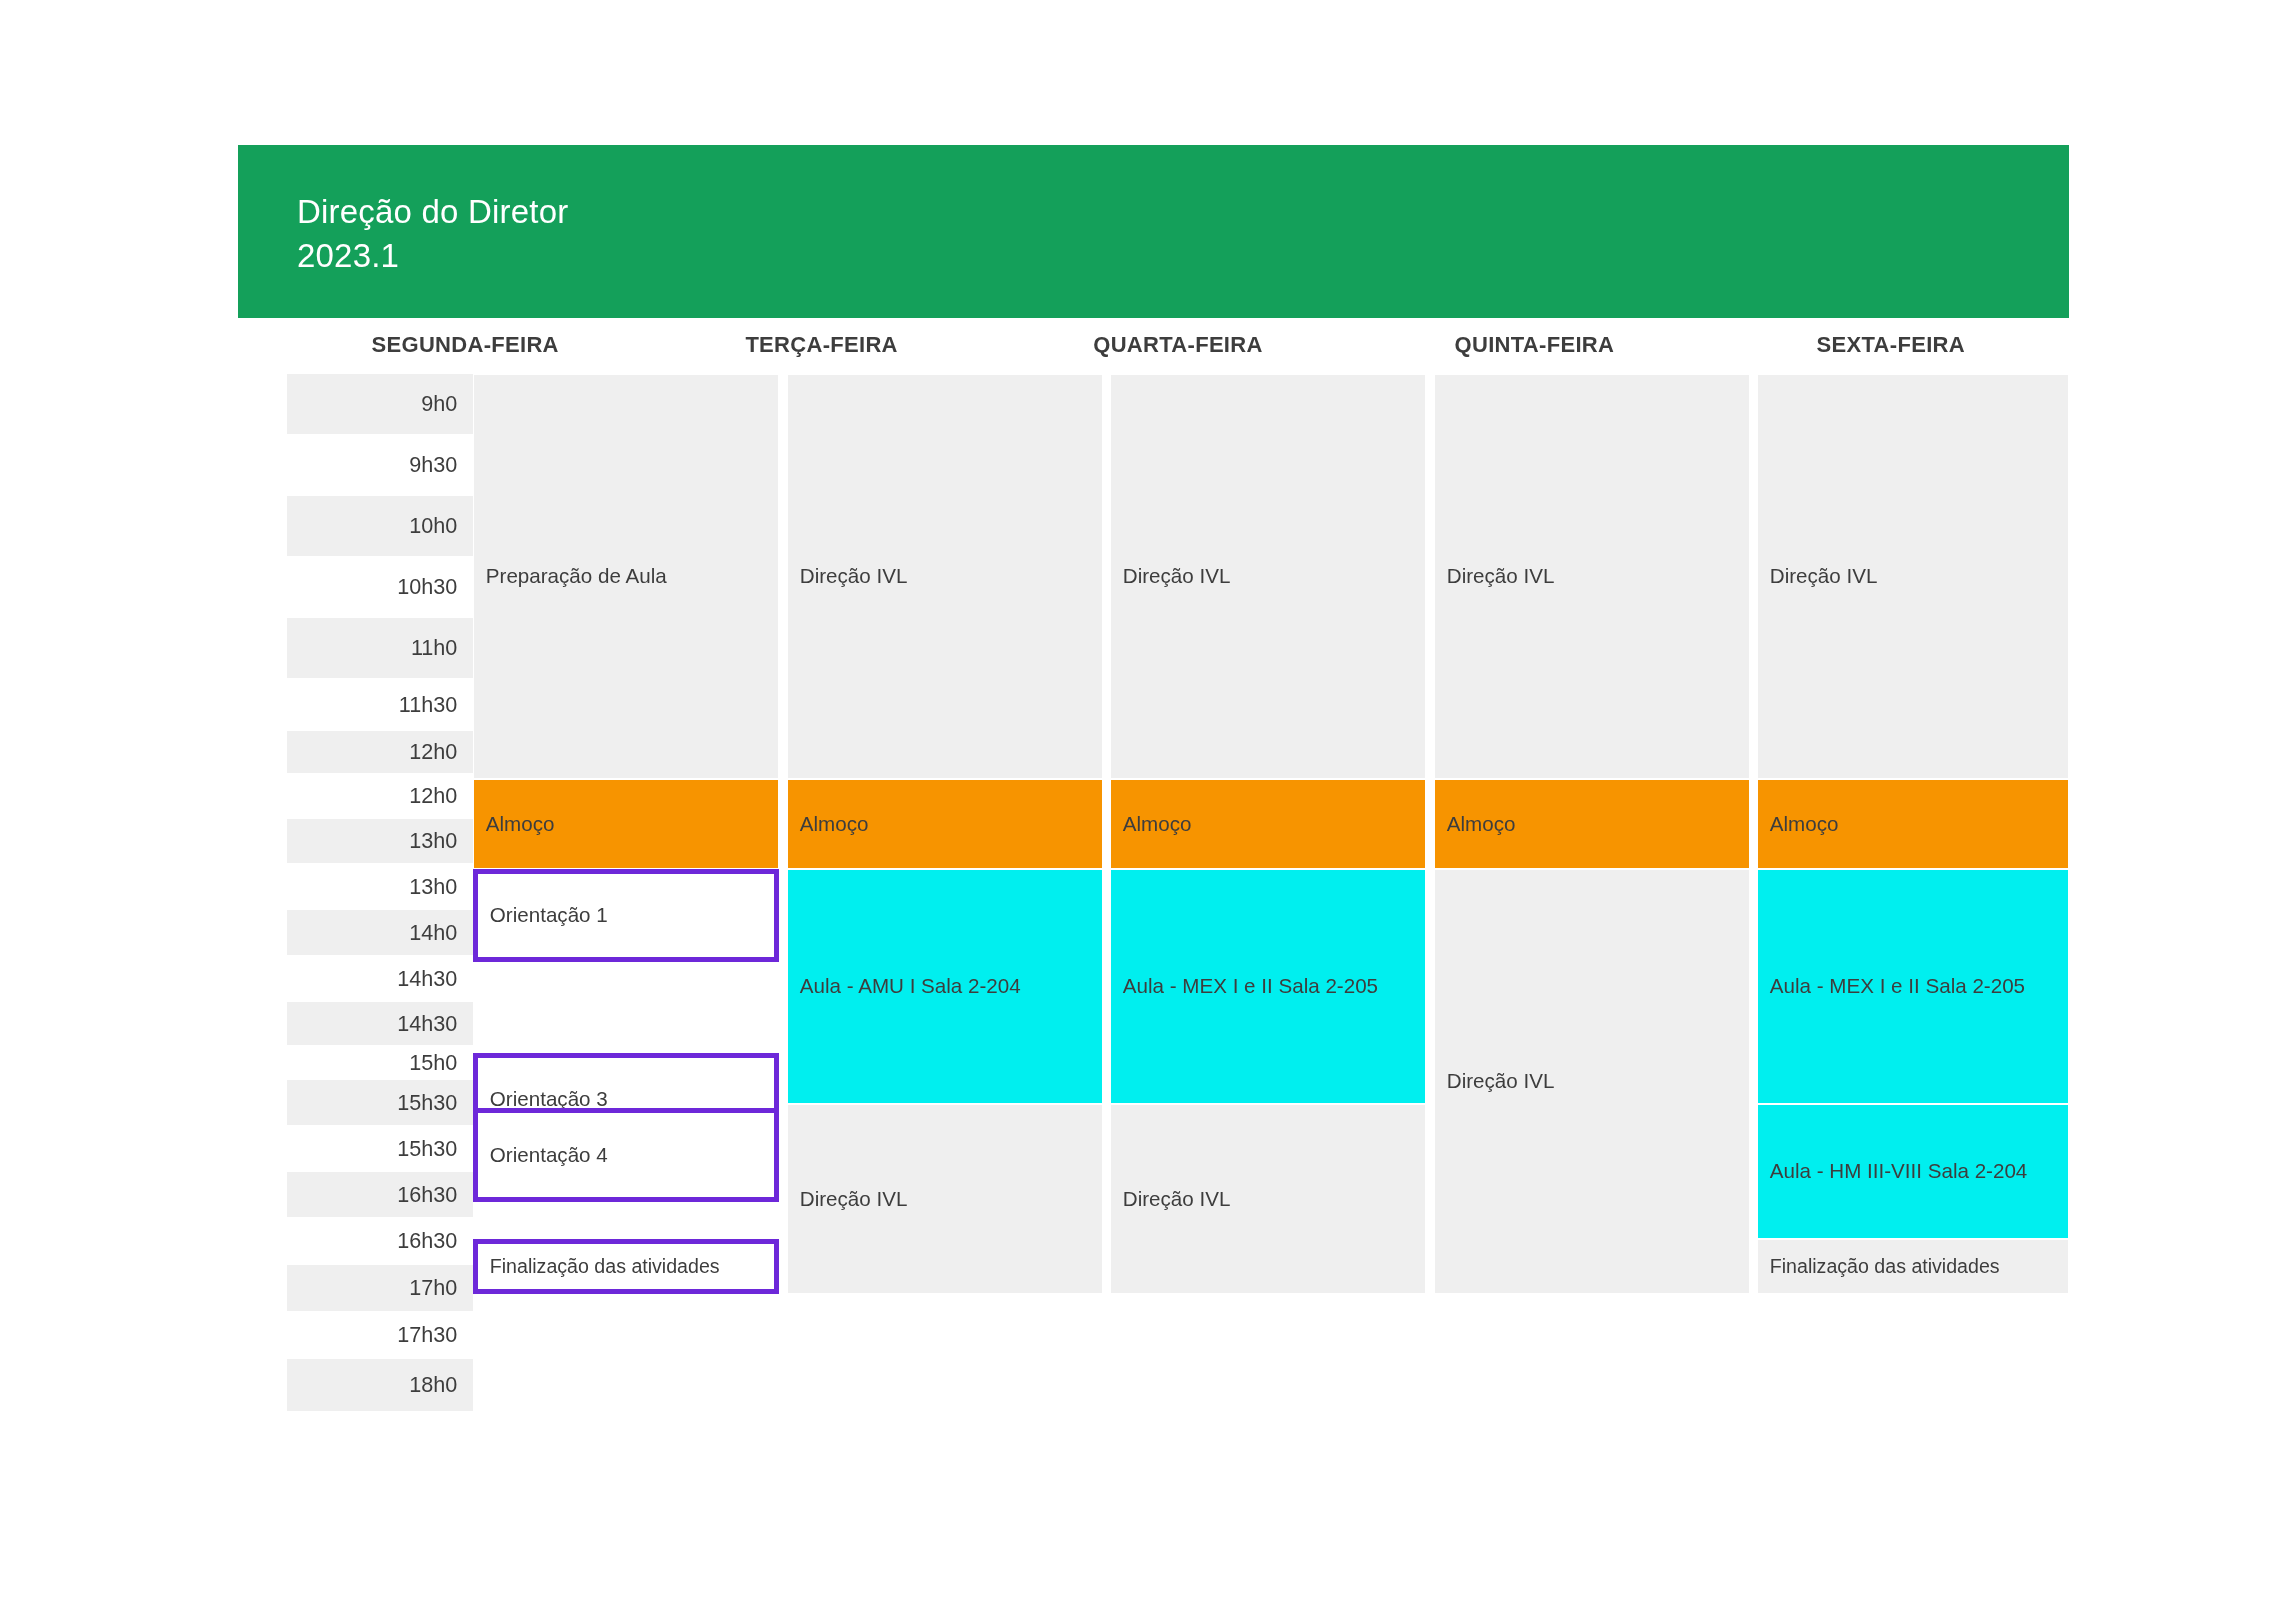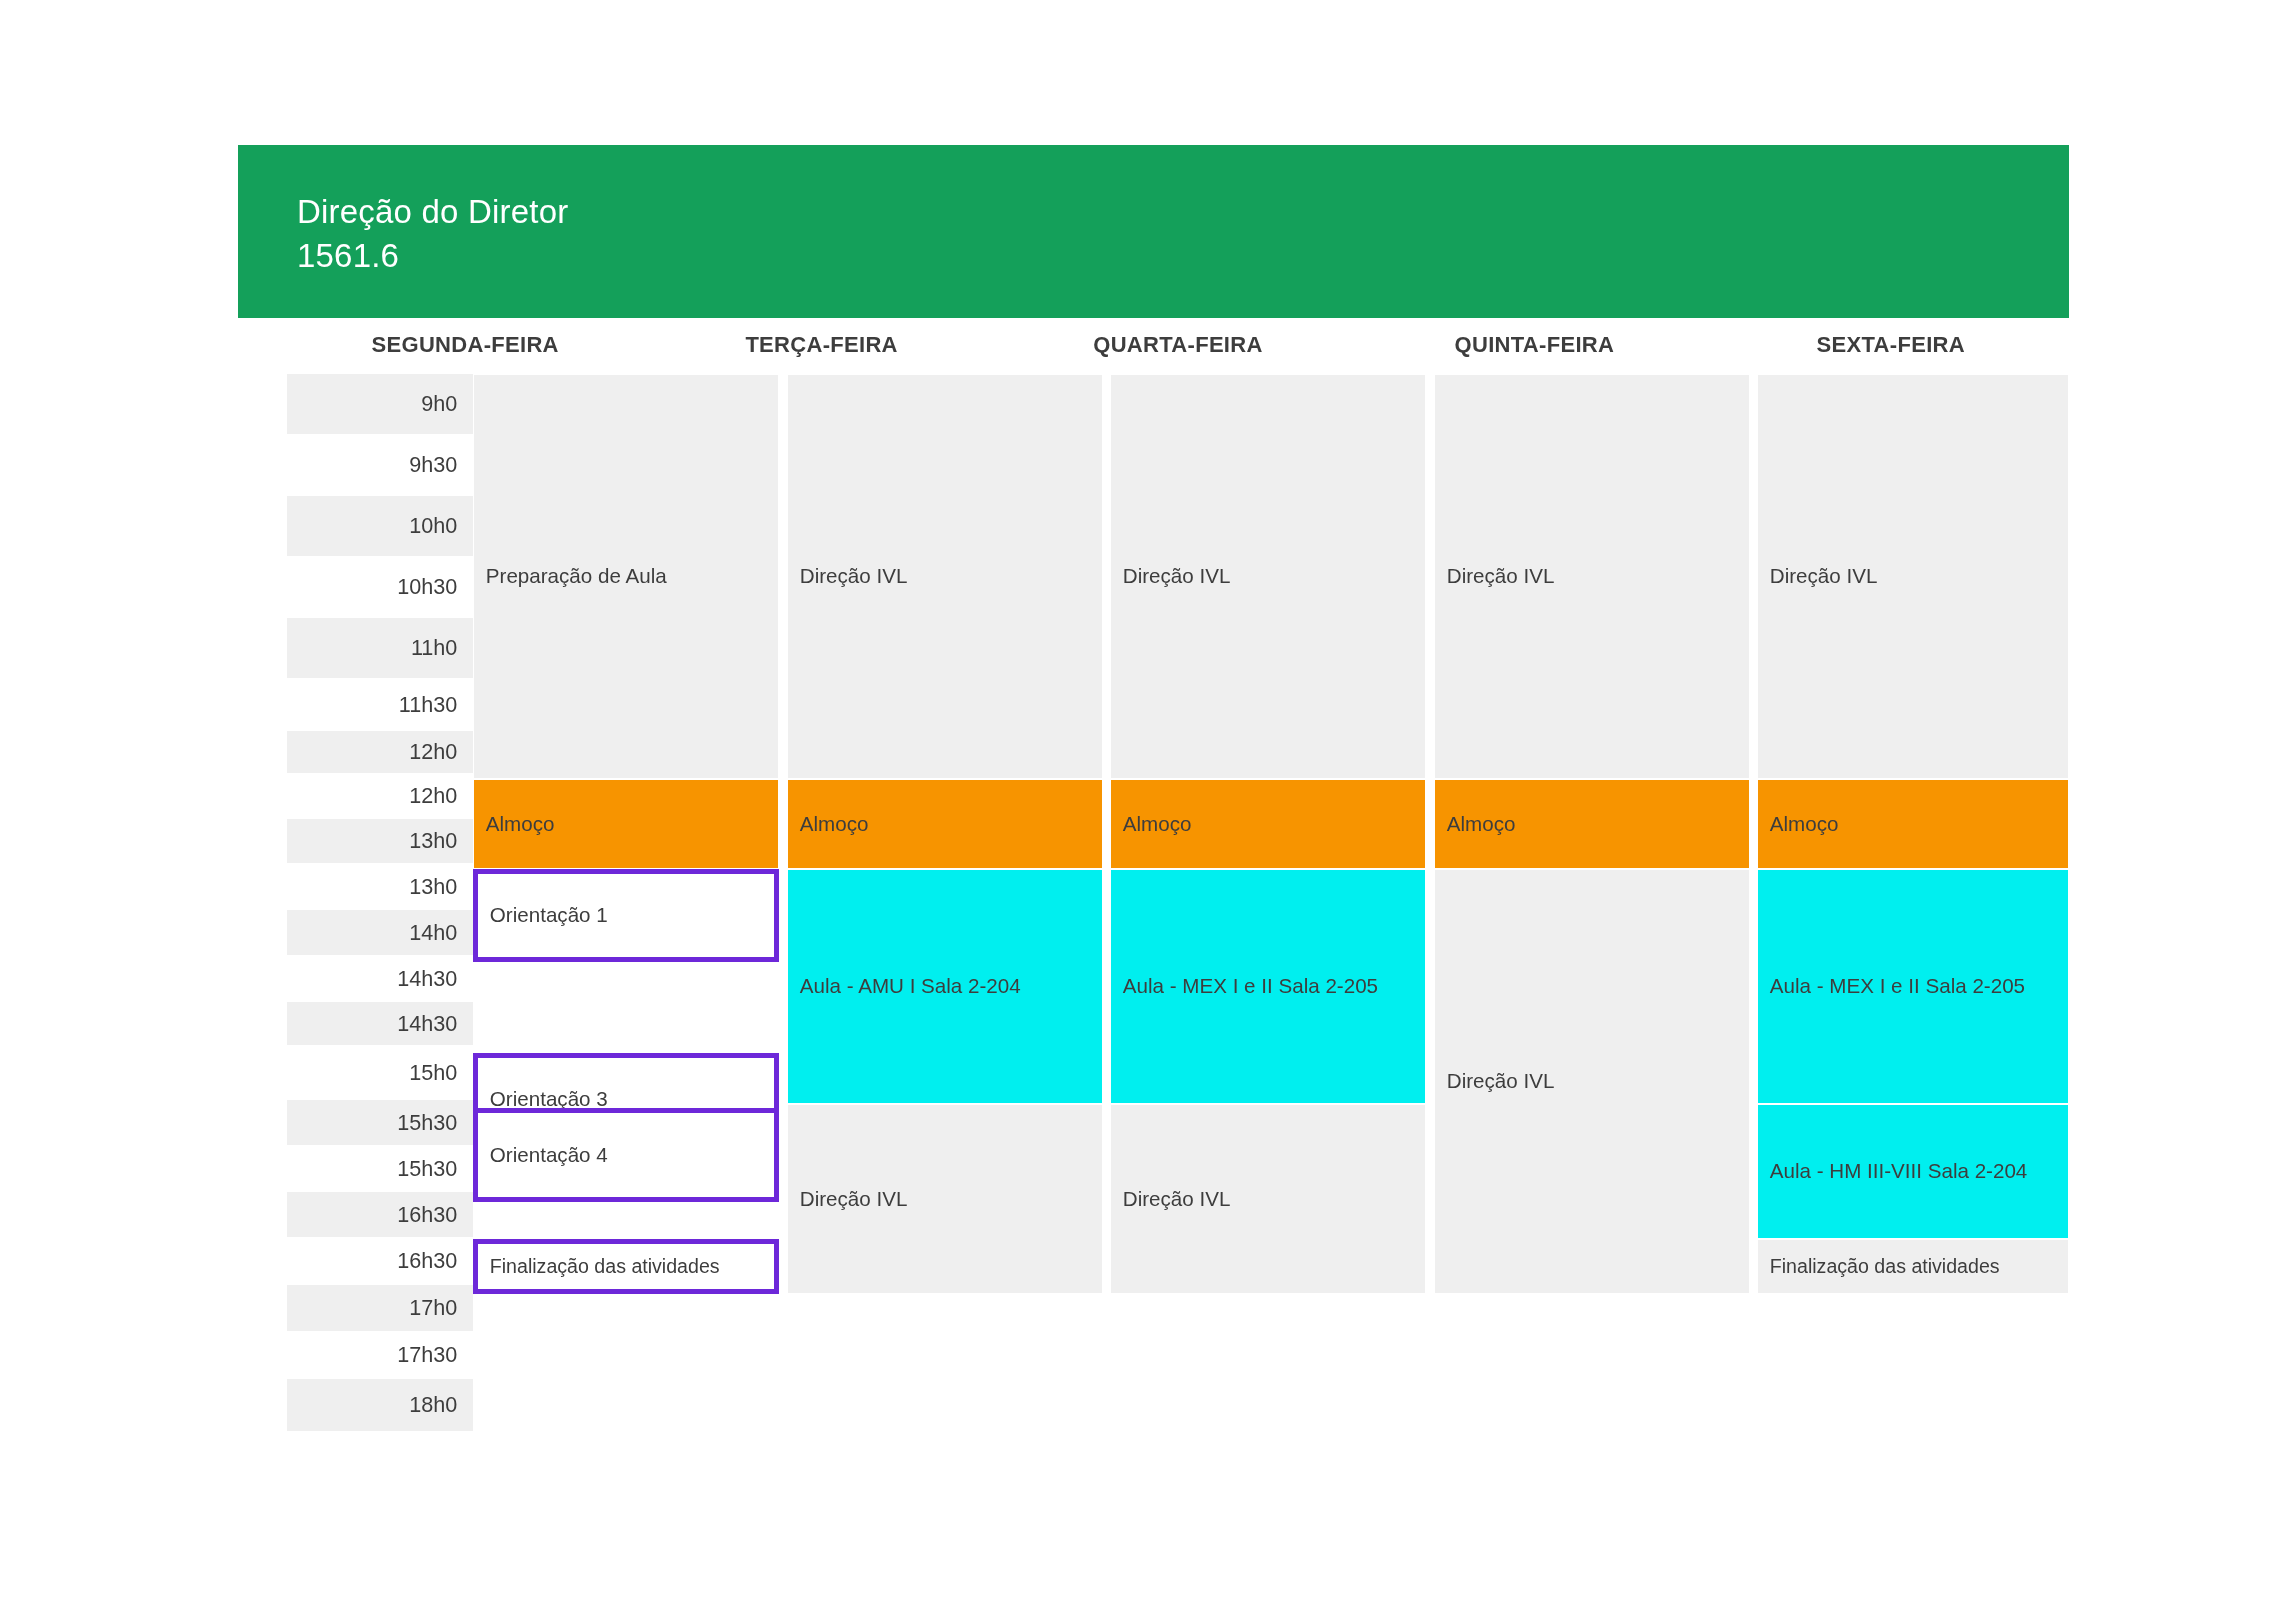--- a/index.html
+++ b/index.html
@@ -116,21 +116,21 @@
   .e-white { background: #ffffff; border: 5px solid #6d28d9; }
   .e-small { font-size: 19.6px; }
 </style>
 </head>
 <body>
 
 <div id="page">
 
   <div id="header-banner">
     <div class="title-line">Direção do Diretor</div>
-    <div class="title-line">1561.6</div>
+    <div class="title-line">2023.1</div>
   </div>
 
   <div id="day-header-row">
     <div class="daycol">SEGUNDA-FEIRA</div>
     <div class="daycol">TERÇA-FEIRA</div>
     <div class="daycol">QUARTA-FEIRA</div>
     <div class="daycol">QUINTA-FEIRA</div>
     <div class="daycol">SEXTA-FEIRA</div>
   </div>
 
@@ -143,21 +143,21 @@
       <div class="time-cell plain" style="height:61px;">10h30</div>
       <div class="time-cell shade" style="height:61px;">11h0</div>
       <div class="time-cell plain" style="height:52px;">11h30</div>
       <div class="time-cell shade" style="height:43px;">12h0</div>
       <div class="time-cell plain" style="height:45px;">12h0</div>
       <div class="time-cell shade" style="height:45px;">13h0</div>
       <div class="time-cell plain" style="height:46px;">13h0</div>
       <div class="time-cell shade" style="height:46px;">14h0</div>
       <div class="time-cell plain" style="height:46px;">14h30</div>
       <div class="time-cell shade" style="height:44px;">14h30</div>
-      <div class="time-cell plain" style="height:54px;">15h0</div>
+      <div class="time-cell plain" style="height:34px;">15h0</div>
       <div class="time-cell shade" style="height:46px;">15h30</div>
       <div class="time-cell plain" style="height:46px;">15h30</div>
       <div class="time-cell shade" style="height:46px;">16h30</div>
       <div class="time-cell plain" style="height:47px;">16h30</div>
       <div class="time-cell shade" style="height:47px;">17h0</div>
       <div class="time-cell plain" style="height:47px;">17h30</div>
       <div class="time-cell shade" style="height:53px;">18h0</div>
     </div>
 
     <div id="days-area">

